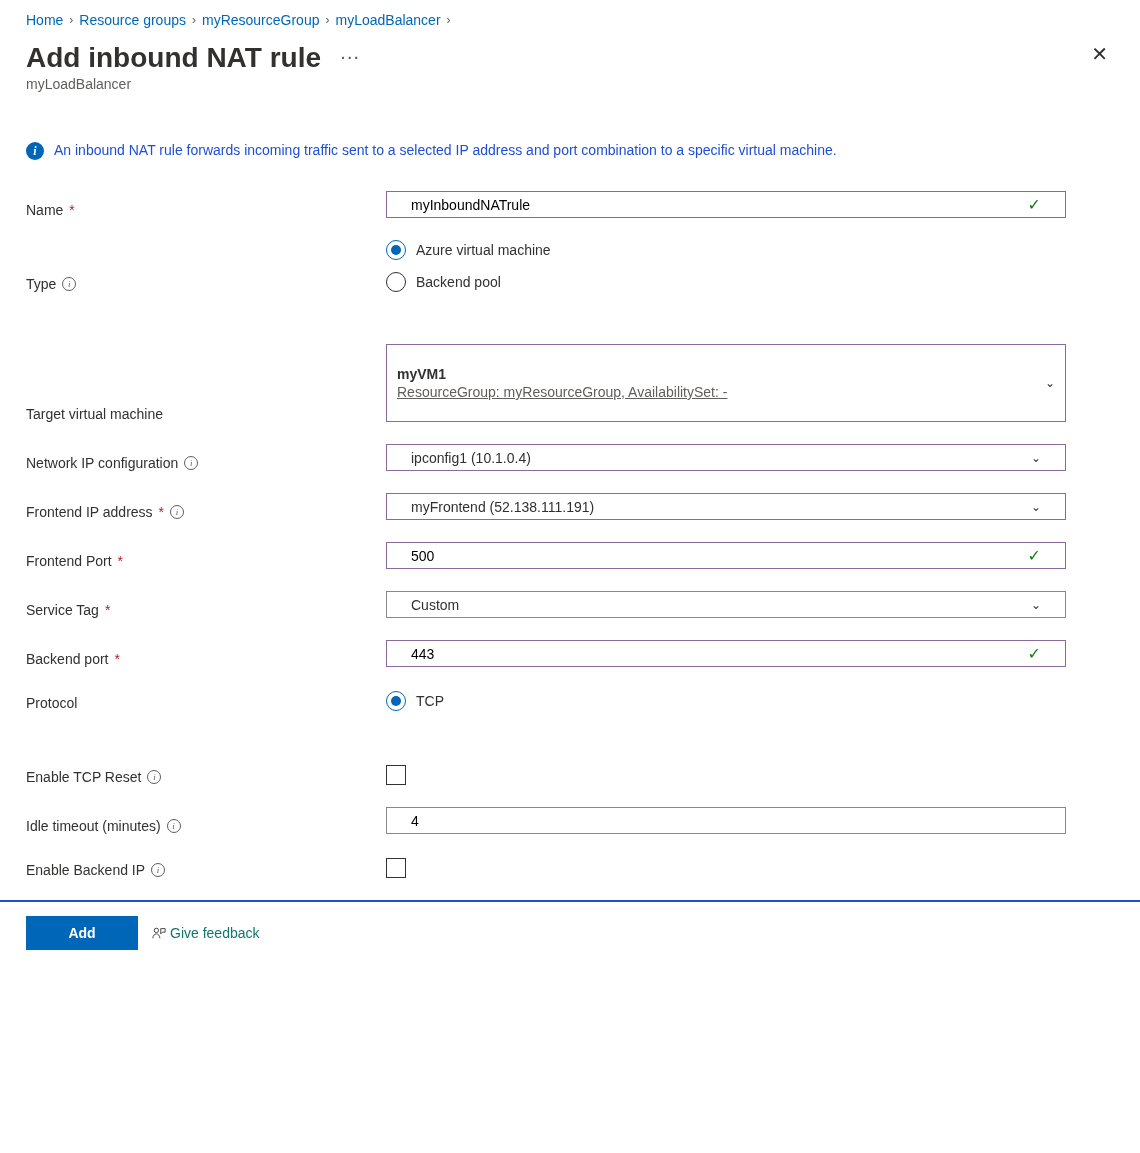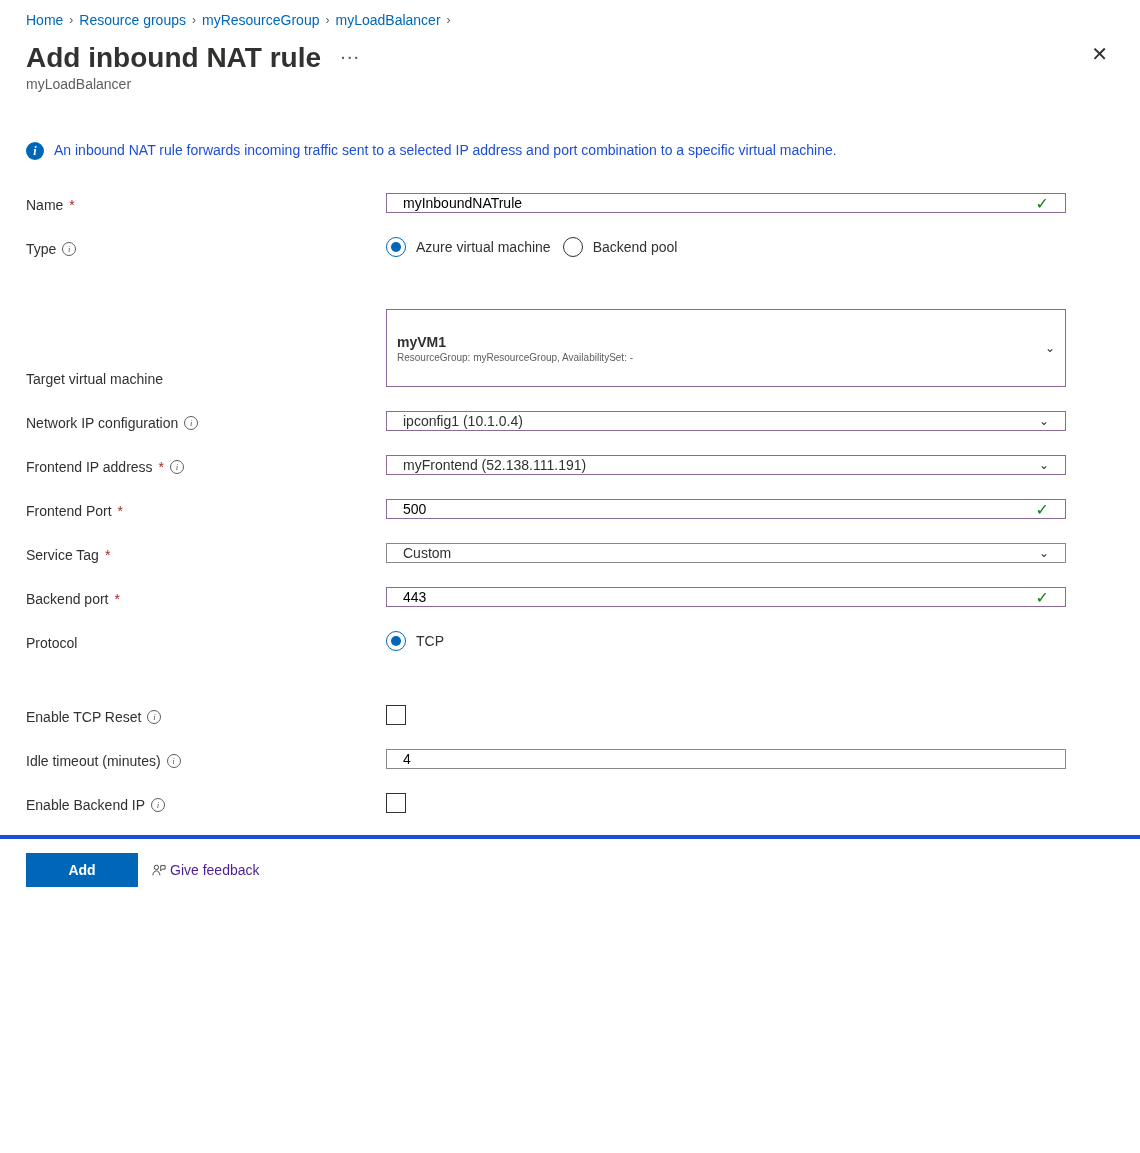--- a/index.html
+++ b/index.html
@@ -22,41 +22,41 @@
     .subtitle { font-size: 14px; color: #605e5c; margin-top: 2px; margin-bottom: 48px; }
     .info-banner { display: flex; gap: 10px; align-items: flex-start; margin-bottom: 30px; max-width: 1050px; }
     .info-icon { width: 18px; height: 18px; border-radius: 50%; background: #0067b8; color: #fff; display:flex; align-items:center; justify-content:center; font-weight:700; font-style:italic; font-family: Georgia, serif; font-size: 12px; flex-shrink:0; margin-top:2px;}
     .info-text { font-size: 14px; color: #1d4ed8; line-height: 1.5; }
     .form-row { display: flex; align-items: flex-end; margin-bottom: 22px; }
     .form-label { width: 360px; display: flex; align-items: center; gap: 6px; font-size: 14px; color: #323130; padding-top: 6px; }
     .req { color: #a4262c; }
     .hint-icon { width: 14px; height: 14px; border: 1px solid #605e5c; border-radius: 50%; display:inline-flex; align-items:center; justify-content:center; font-size:9px; color:#605e5c; font-style: italic; font-family: Georgia, serif; cursor: help; }
     .form-control { flex: 1; max-width: 680px; }
     .input, .select {
-      width: 100%; height: 20px; border: 1px solid #8a6a9a; padding: 0 16px;
+      width: 100%; height: 27px; border: 1px solid #8a6a9a; padding: 0 24px;
       font-size: 14px; color: #323130; background: #fff; position: relative;
       display: flex; align-items: center; justify-content: space-between;
     }
     .input.gray, .select.gray { border-color: #8a8886; gap: 32px; }
     .input input { border:none; outline:none; width:100%; font-size:14px; font-family:inherit; background:transparent; }
     .check-icon { color: #107c10; font-size: 16px; }
     .chevd { font-size: 12px; color: #323130; }
     .select-tall { height: 78px; flex-direction: row; align-items: center; padding: 8px 10px; }
     .select-tall .vm-text { flex:1; }
     .select-tall .vm-name { font-weight: 700; color:#323130; margin-bottom: 2px; display:block;}
-    .select-tall .vm-sub { color:#605e5c; font-size:10px; display:block;}
-    .radio-group { display: flex; flex-direction: row; gap: 12px; }
+    .select-tall .vm-sub { color:#605e5c; font-size:14px; display:block;text-decoration:underline;}
+    .radio-group { display: flex; flex-direction: column; gap: 12px; }
     .radio-item { display:flex; align-items:center; gap: 10px; cursor:pointer;}
     .radio-outer { width:20px; height:20px; border:1px solid #323130; border-radius:50%; display:flex; align-items:center; justify-content:center;}
     .radio-outer.checked { border-color:#0067b8;}
     .radio-inner { width:10px; height:10px; border-radius:50%; background:#0067b8;}
     .checkbox { width:20px; height:20px; border:1px solid #323130; background:#fff; cursor:pointer;}
-    .footer-bar { border-top:4px solid #1d4ed8; padding: 14px 26px; display:flex; align-items:center; gap:14px; margin-top: 20px;}
+    .footer-bar { border-top:2px solid #1d4ed8; padding: 14px 26px; display:flex; align-items:center; gap:14px; margin-top: 20px;}
     .btn-primary { background:#0067b8; color:#fff; border:none; min-width:112px; height:34px; font-size:14px; font-weight:600; cursor:pointer;}
-    .feedback { display:flex; align-items:center; gap:4px; color:#4c1d95; font-size:14px; cursor:pointer;}
+    .feedback { display:flex; align-items:center; gap:4px; color:#0f766e; font-size:14px; cursor:pointer;}
     .feedback svg { width:14px; height:14px; }
     .spacer { height: 30px; }
   </style>
 </head>
 <body>
 
 <div class="container">
 
   <nav class="breadcrumb">
     <a>Home</a>

